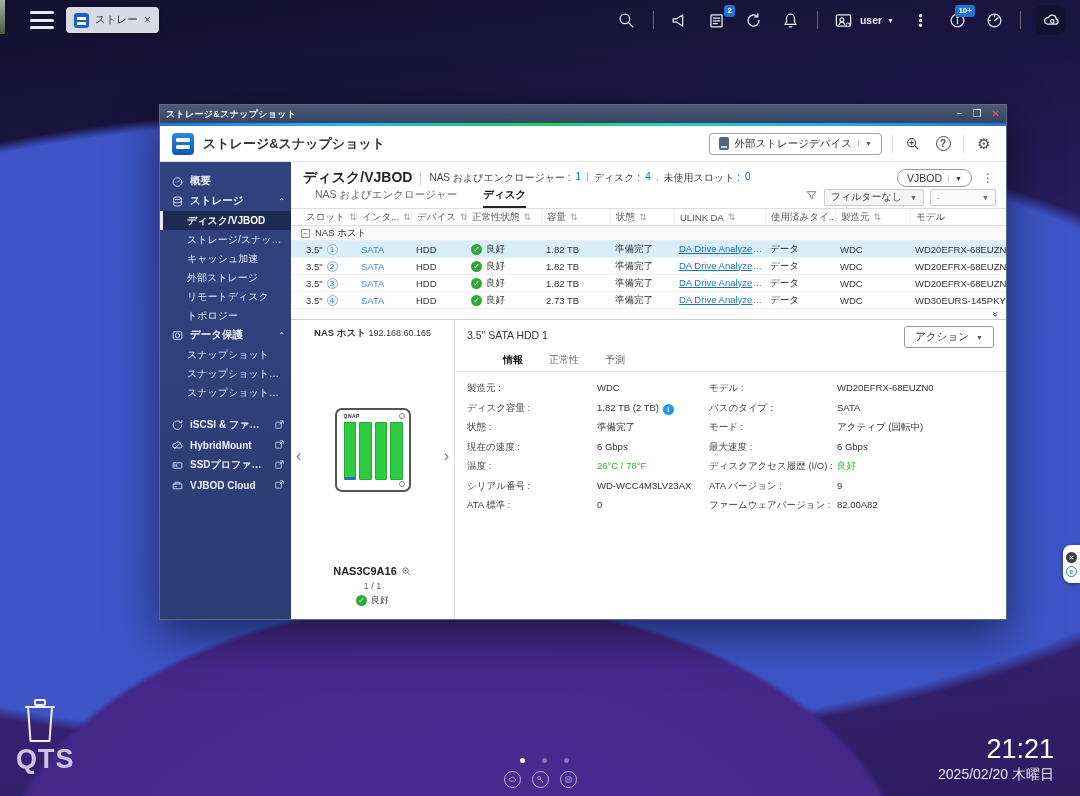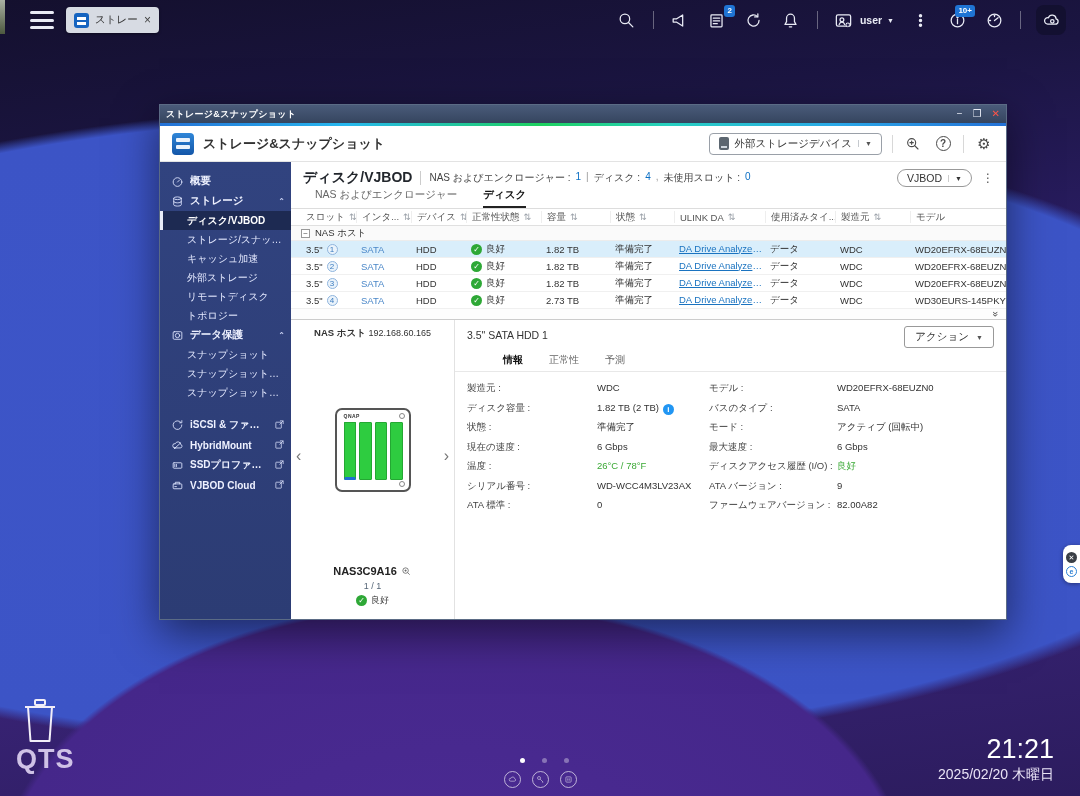--- a/index.html
+++ b/index.html
@@ -441,20 +441,33 @@
             <span class="caret">▼</span>
           </div>
           <span class="ph-kebab">⋮</span>
         </div>
 
         <div class="tabs-row">
           <span id="ptabs" style="display:flex;gap:26px;">
               <span class="ptab">NAS およびエンクロージャー</span>
               <span class="ptab active">ディスク</span>
             </span>
+          <div class="tabs-right">
+            <span class="funnel"><svg viewBox="0 0 24 24">
+                  <path d="M4 5h16l-6.2 7v5.5l-3.6-1.8V12L4 5z"></path>
+                </svg></span>
+            <div class="filter-dd">
+              <span>フィルターなし</span>
+              <span class="caret">▼</span>
+            </div>
+            <div class="filter-dd disabled">
+              <span>-</span>
+              <span class="caret">▼</span>
+            </div>
+          </div>
         </div>
 
         <div class="thead">
             <div class="th">
               <span>スロット</span>
               <span class="sort">⇅</span>
             </div>
             <div class="th">
               <span>インタ...</span>
               <span class="sort">⇅</span>

